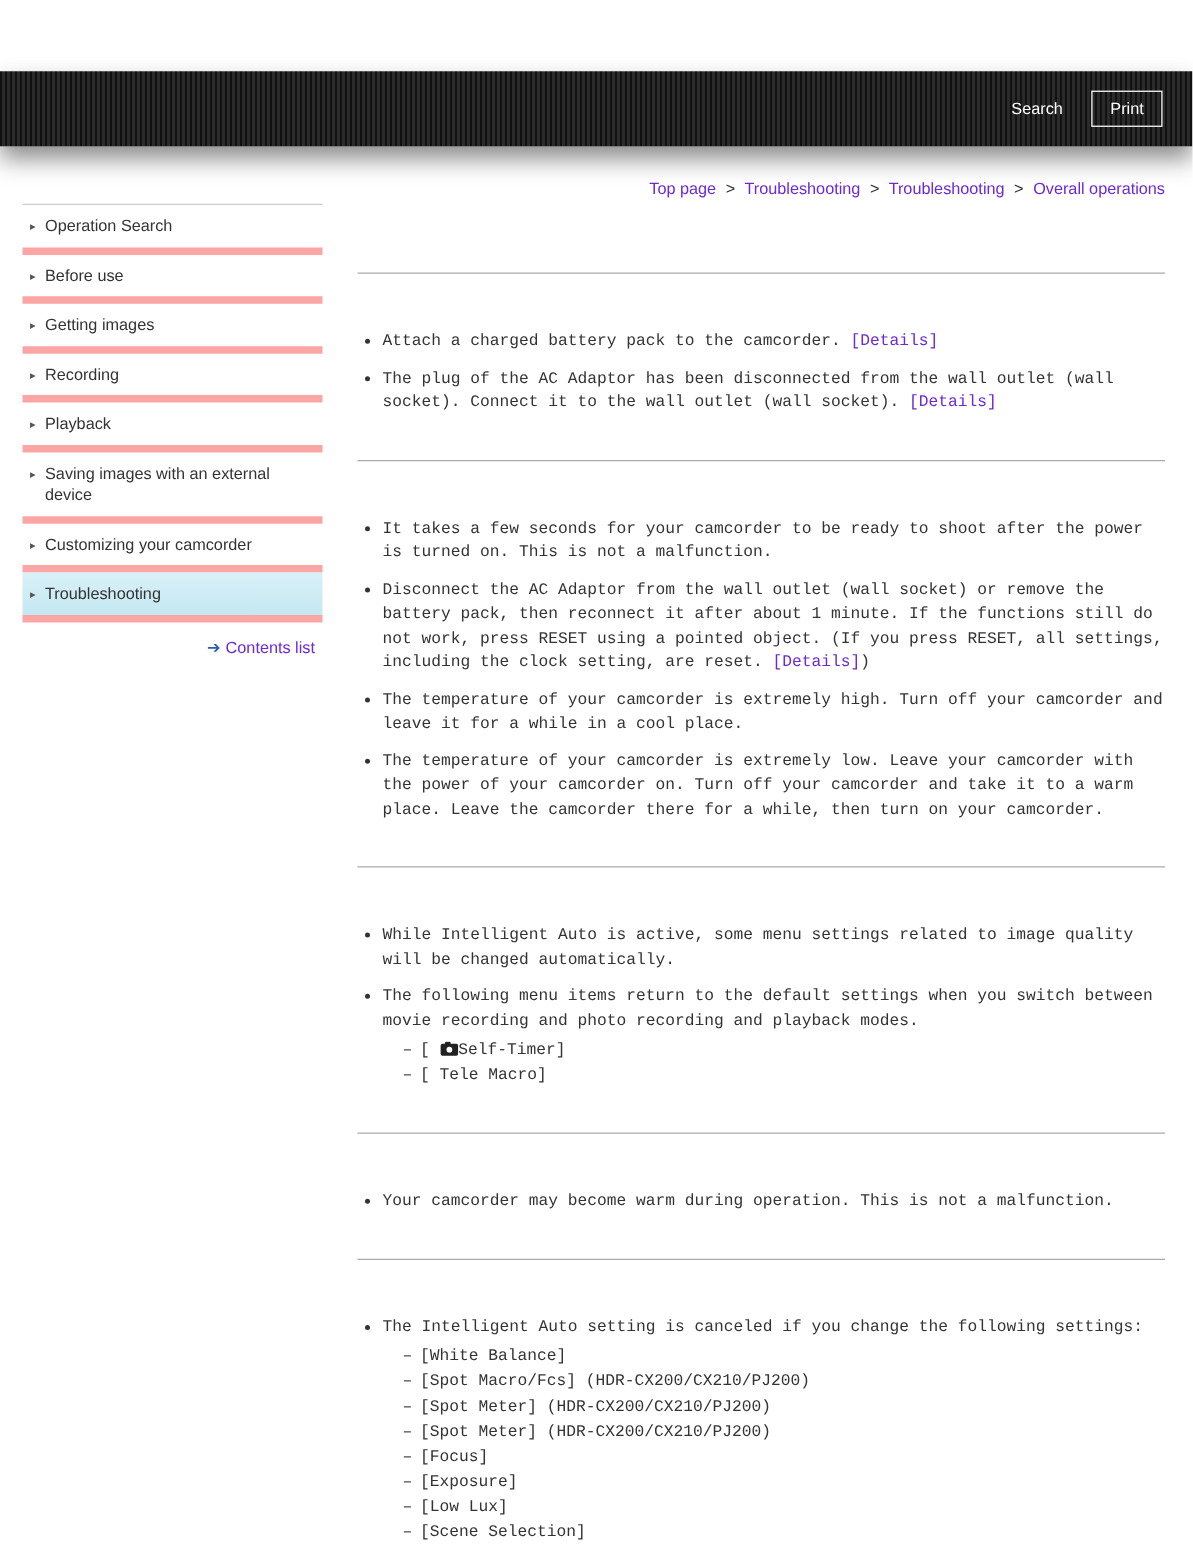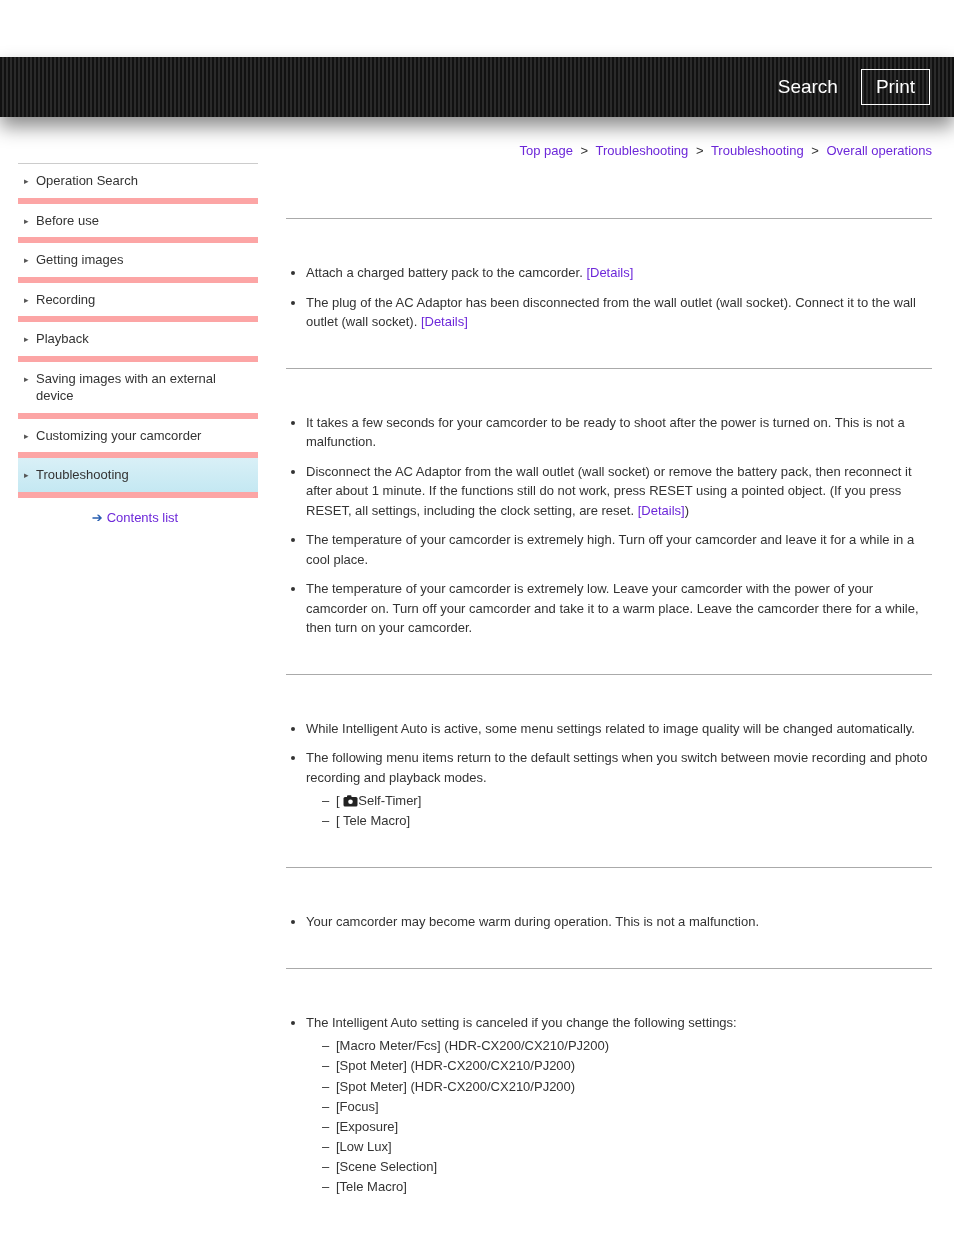--- a/index.html
+++ b/index.html
@@ -6,36 +6,36 @@
   body { font-family: Arial, Helvetica, sans-serif; font-size: 13px; color: #333; background: #fff; }
   .page { width: 954px; margin: 0 auto; position: relative; }
   .whiteband { height: 57px; }
   .header {
     height: 60px;
     background: repeating-linear-gradient(90deg,#111 0px,#111 2px,#2a2a2a 2px,#2a2a2a 4px);
     position: relative;
     box-shadow: 0 10px 18px rgba(0,0,0,.45);
   }
   .header-buttons { position: absolute; right: 24px; top: 50%; transform: translateY(-50%); display: flex; gap: 8px; }
-  .hbtn { color: #fff; padding: 6px 14px; border: 1px solid transparent; cursor: pointer; font-size: 19px; }
+  .hbtn { color: #fff; padding: 6px 14px; border: 1px solid transparent; cursor: pointer; font-size: 13px; }
   .hbtn.print { border: 1px solid #fff; }
   .content-wrap { display: flex; padding: 26px 22px 0 18px; gap: 28px; }
   .sidebar { width: 240px; flex-shrink: 0; padding-top: 20px;}
   .sidebar ul { list-style: none; border-top: 1px solid #ccc; }
   .sidebar li { border-bottom: 6px solid #fca5a5; padding: 8px 6px 8px 18px; position: relative; cursor: pointer; line-height: 1.35; }
   .sidebar li::before { content: "▸"; font-size: 9px; color: #555; position: absolute; left: 6px; top: 11px; }
   .sidebar li.active { background: linear-gradient(#d9f0f7,#c4e8f2); }
-  .contents-link { text-align: center; padding: 12px 6px 0 0; }
+  .contents-link { text-align: right; padding: 12px 6px 0 0; }
   .contents-link .arrow { color: #2a5fb0; font-size: 13px; margin-right: 4px; }
   .contents-link a, .link { color: #6d28d9; text-decoration: none; cursor: pointer; }
   .main { flex: 1; }
   .breadcrumb { text-align: right; font-size: 13px; margin-bottom: 60px; }
   .breadcrumb .sep { color: #333; margin: 0 4px; }
   .section { border-top: 1px solid #aaa; padding: 44px 0 26px 0; }
-  .section ul.top { list-style: disc; padding-left: 20px; }
+  .section ul.top { list-style: disc; padding-left: 20px; font-family: Liberation Mono, monospace; }
   .section ul.top > li { margin-bottom: 10px; line-height: 1.5; }
   .sublist { list-style: none; padding-left: 16px; margin-top: 4px; }
   .sublist li { position: relative; padding-left: 14px; line-height: 1.55; }
   .sublist li::before { content: "–"; position: absolute; left: 0; top: 0; color: #333; }
 </style>
 </head>
 <body>
 
 <div class="page">
   <div class="whiteband"></div>
@@ -119,21 +119,22 @@
         <ul class="top">
           <li>Your camcorder may become warm during operation. This is not a malfunction.</li>
         </ul>
       </div>
 
       <div class="section">
         <ul class="top">
           <li>
             <span>The Intelligent Auto setting is canceled if you change the following settings:</span>
             <ul class="sublist">
-              <li>[Macro Meter/Fcs] (HDR-CX200/CX210/PJ200)</li>
+              <li>[White Balance]</li>
+              <li>[Spot Macro/Fcs] (HDR-CX200/CX210/PJ200)</li>
               <li>[Spot Meter] (HDR-CX200/CX210/PJ200)</li>
               <li>[Spot Meter] (HDR-CX200/CX210/PJ200)</li>
               <li>[Focus]</li>
               <li>[Exposure]</li>
               <li>[Low Lux]</li>
               <li>[Scene Selection]</li>
               <li>[Tele Macro]</li>
             </ul>
           </li>
         </ul>

